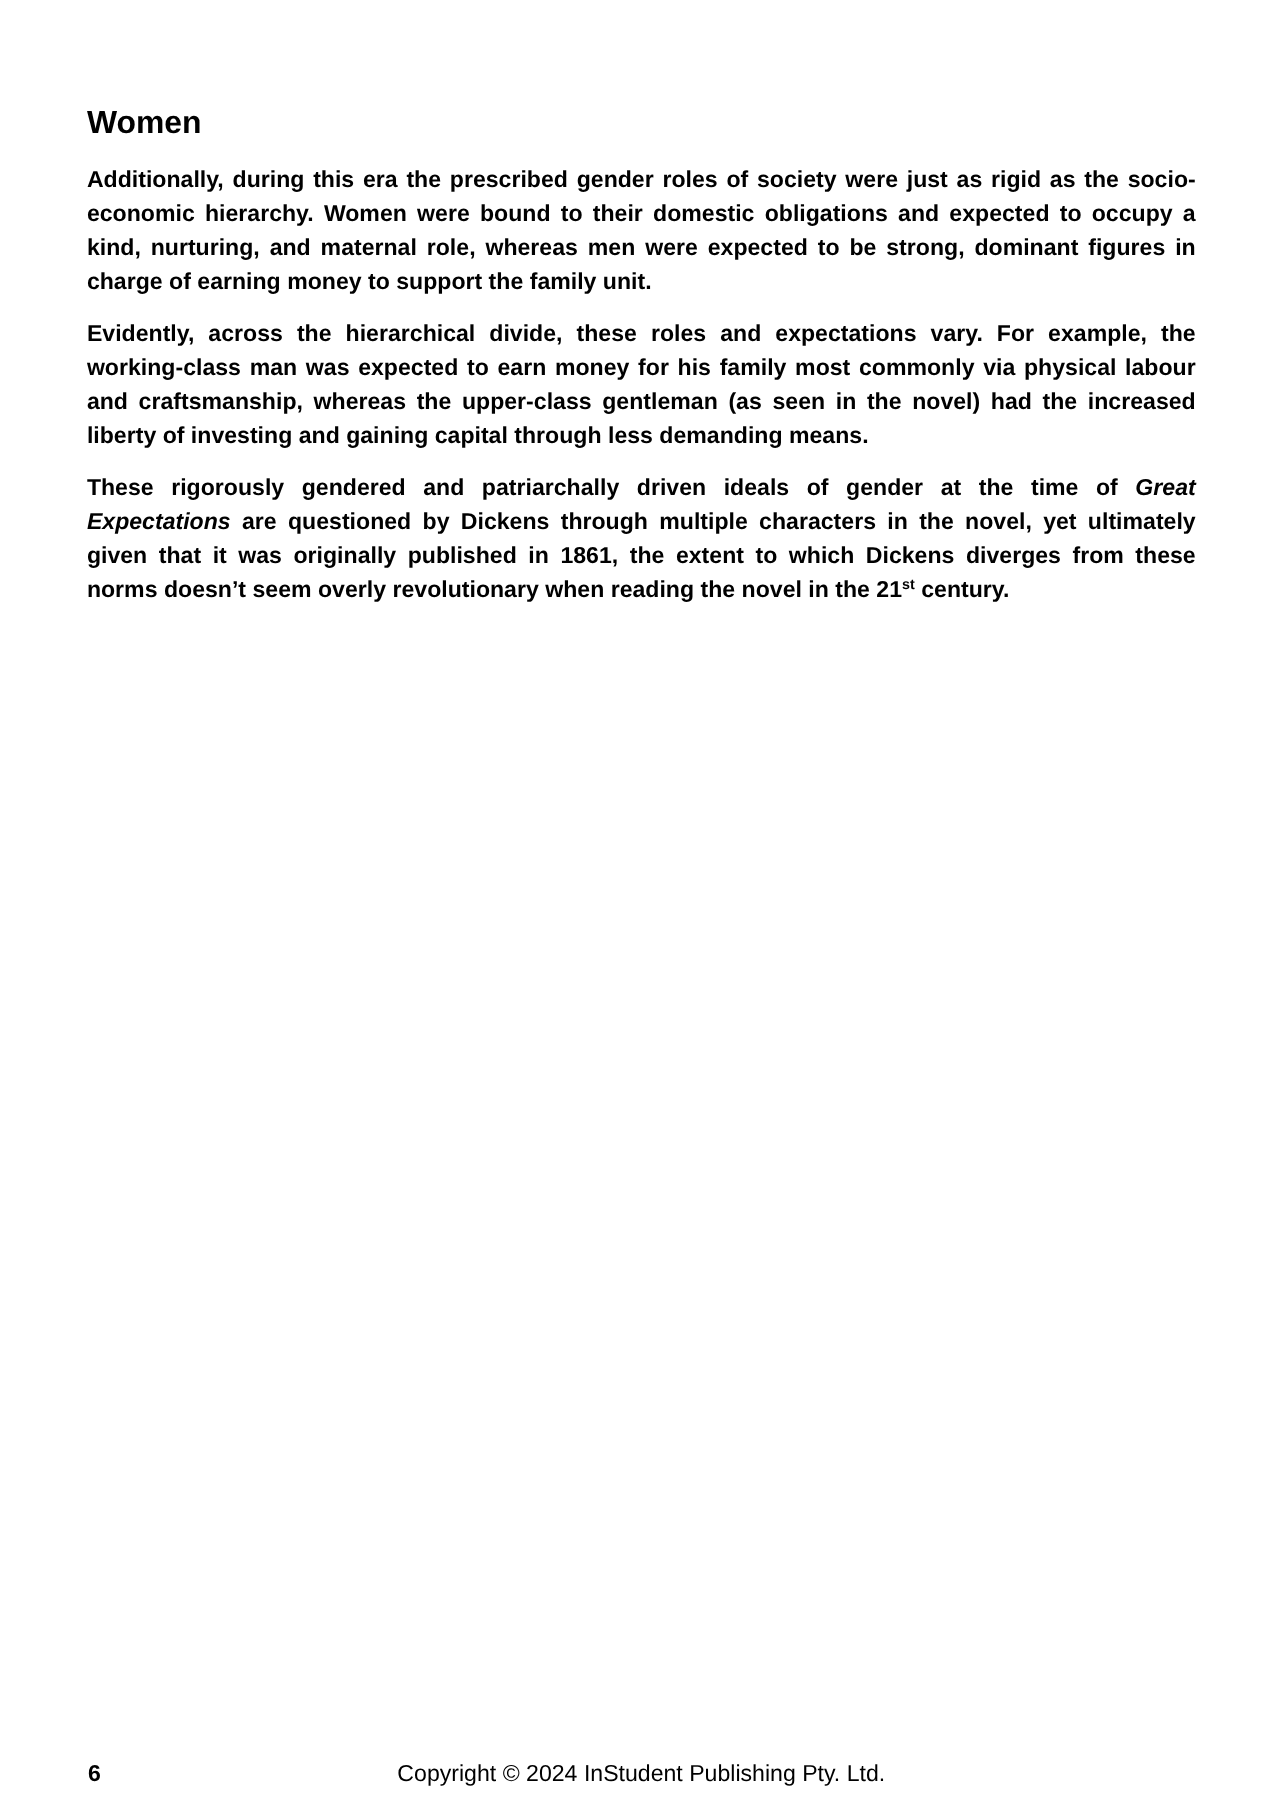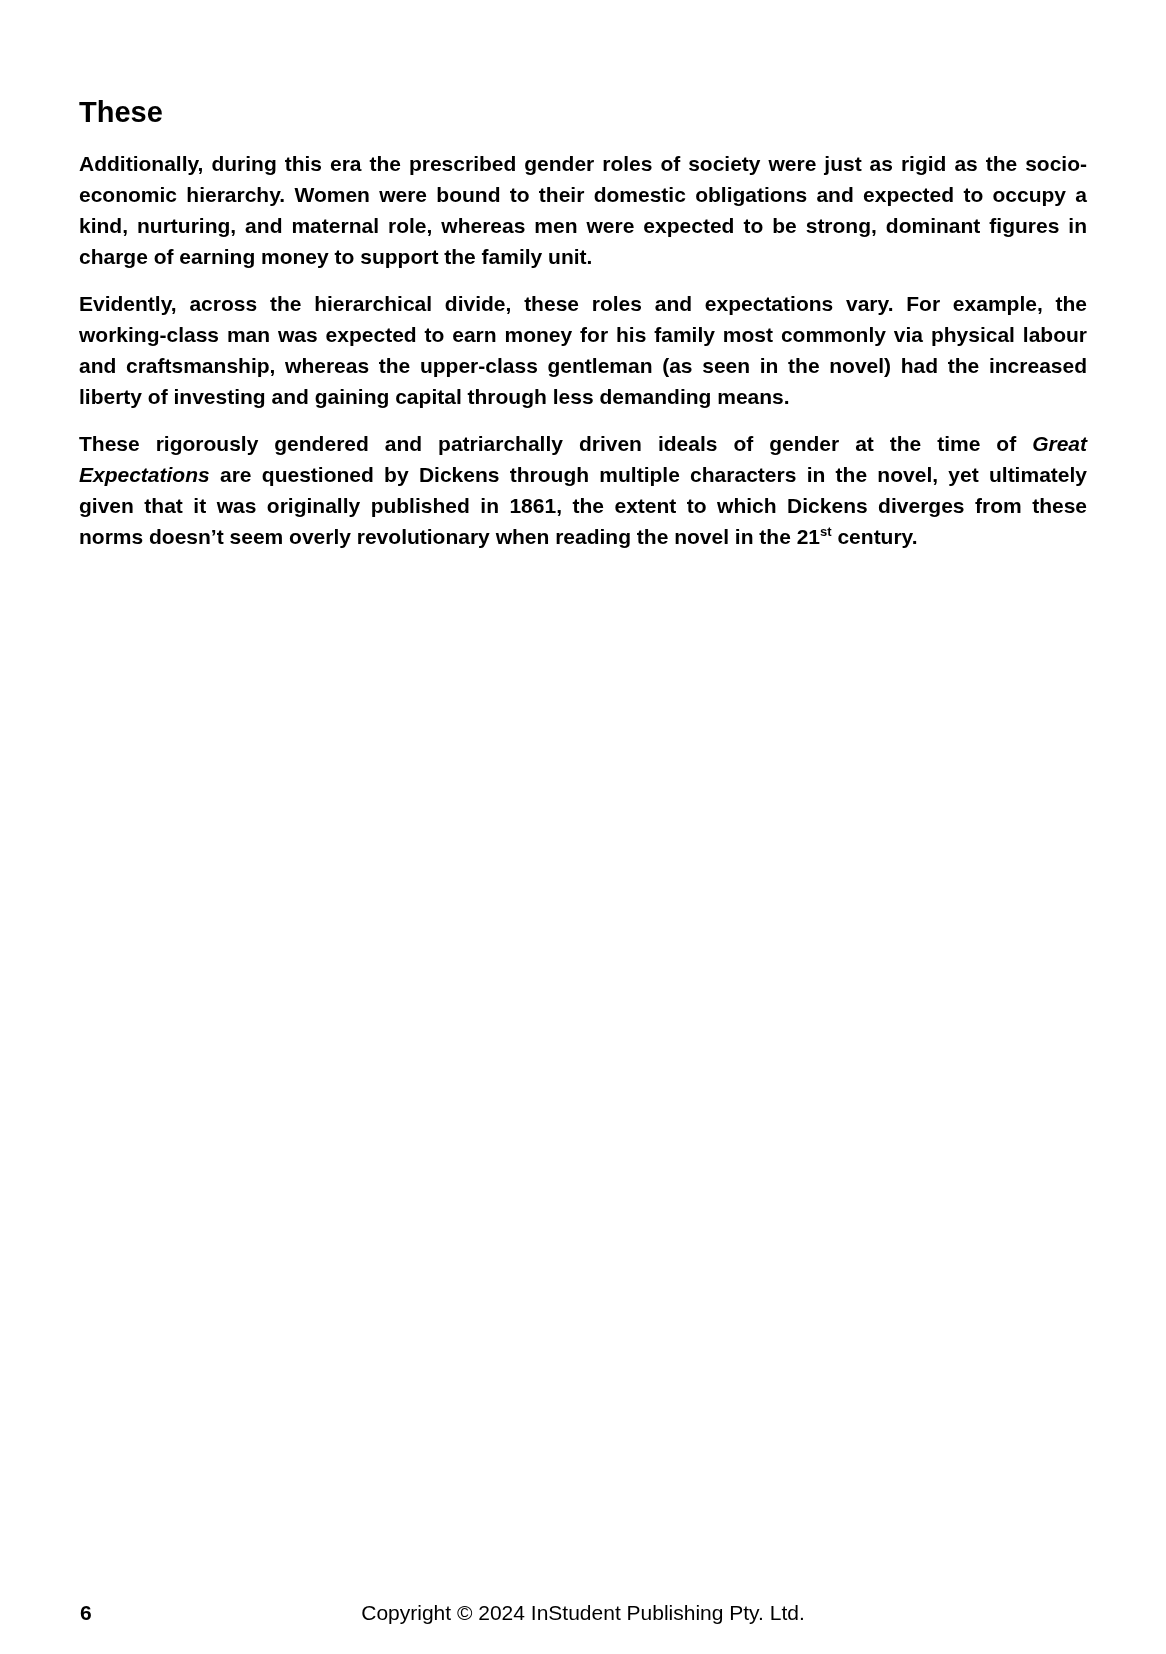--- a/index.html
+++ b/index.html
@@ -76,21 +76,21 @@
     text-align: center;
     font-weight: normal;
   }
 </style>
 </head>
 <body>
 
 <div class="page">
 
   <div class="content">
-    <h1 class="section-heading">These</h1>
+    <h1 class="section-heading">Women</h1>
     <div class="paragraphs">
         <p class="body-paragraph"><span>Additionally, during this era the prescribed gender roles of society were just as rigid as the socio-economic hierarchy. Women were bound to their domestic obligations and expected to occupy a kind, nurturing, and maternal role, whereas men were expected to be strong, dominant figures in charge of earning money to support the family unit.</span></p>
         <p class="body-paragraph"><span>Evidently, across the hierarchical divide, these roles and expectations vary. For example, the working-class man was expected to earn money for his family most commonly via physical labour and craftsmanship, whereas the upper-class gentleman (as seen in the novel) had the increased liberty of investing and gaining capital through less demanding means.</span></p>
         <p class="body-paragraph"><span>These rigorously gendered and patriarchally driven ideals of gender at the time of </span><span class="seg-italic">Great Expectations</span><span> are questioned by Dickens through multiple characters in the novel, yet ultimately given that it was originally published in 1861, the extent to which Dickens diverges from these norms doesn’t seem overly revolutionary when reading the novel in the 21</span><span class="seg-superscript">st</span><span> century.</span></p>
       </div>
   </div>
 
   <div class="footer">
     <div class="page-number">6</div>
     <div class="copyright">Copyright © 2024 InStudent Publishing Pty. Ltd.</div>

